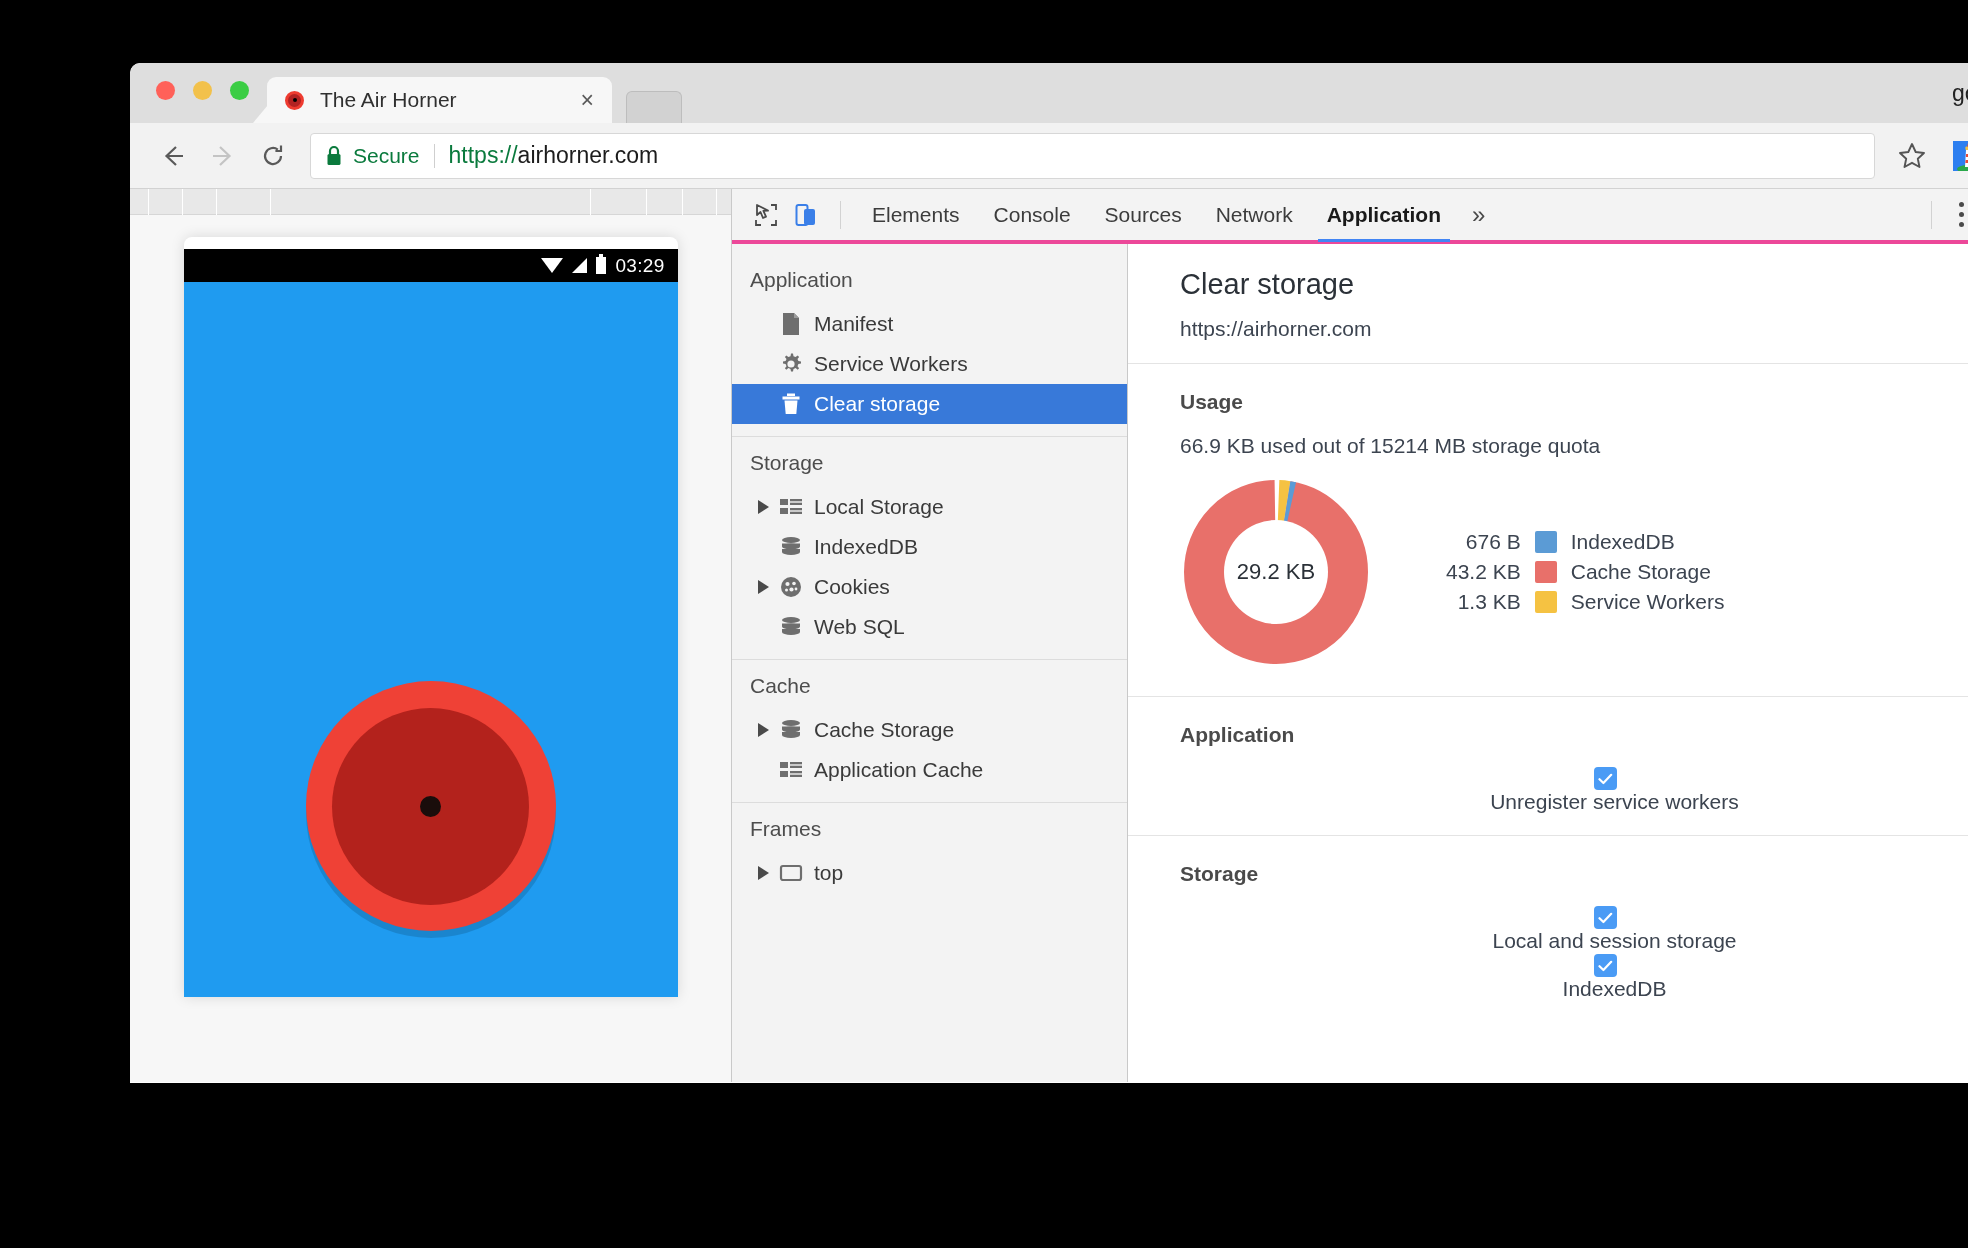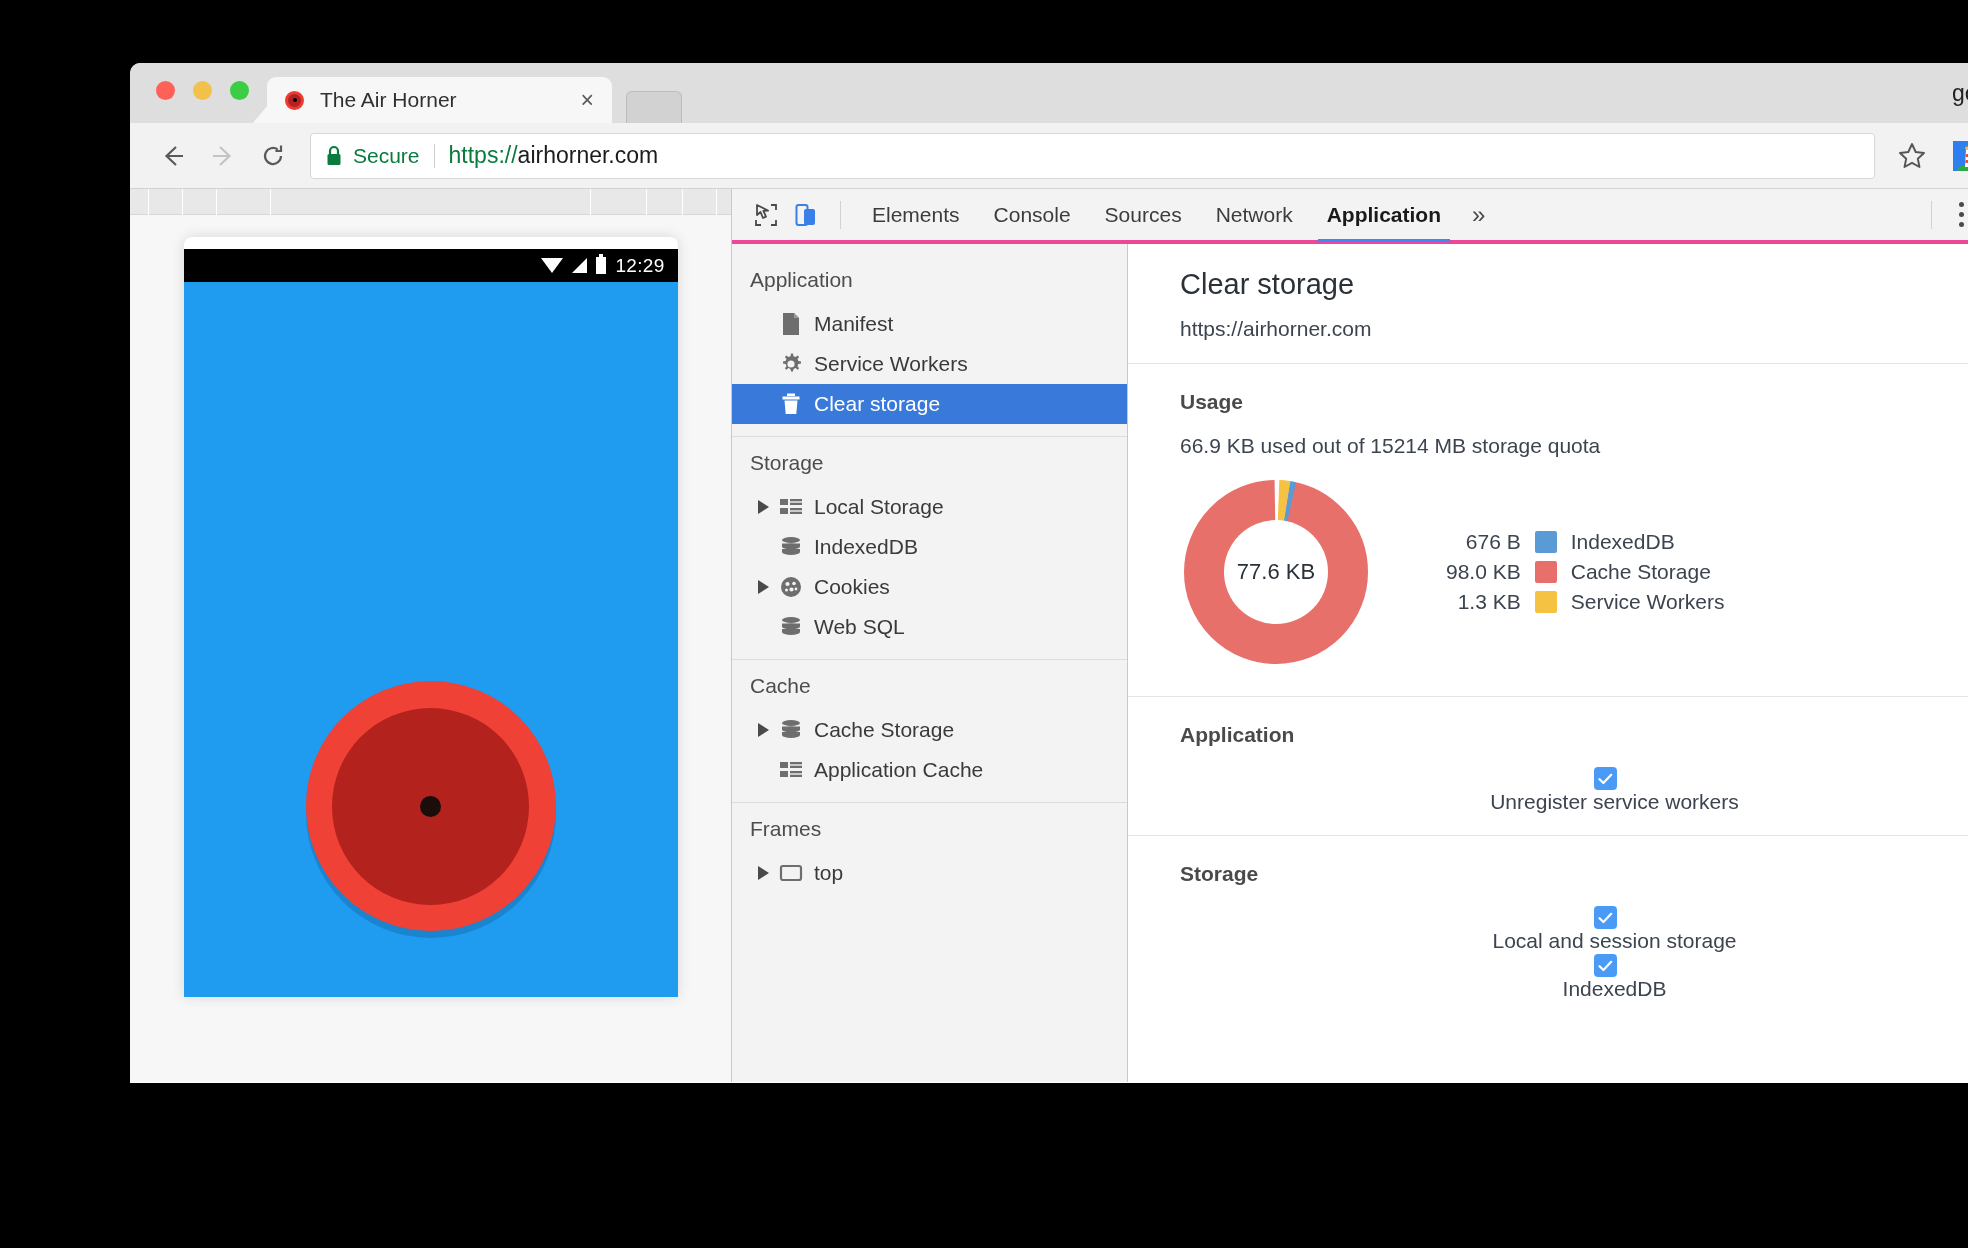--- a/index.html
+++ b/index.html
@@ -438,21 +438,21 @@
       </div>
 
       <div id="device-viewport-wrap">
         <div id="device-frame">
           <div id="device-screen">
 
             <div id="android-statusbar">
               <span class="wifi-glyph"></span>
               <span class="signal-glyph"></span>
               <span class="battery-glyph"></span>
-              <span class="status-clock">12:29</span>
+              <span class="status-clock">03:29</span>
             </div>
 
             <div id="horn-button">
               <div id="horn-inner">
                 <div id="horn-dot"></div>
               </div>
             </div>
 
           </div>
         </div>
@@ -655,29 +655,29 @@
             <div id="usage-chart-row">
               <div id="donut-wrap">
                 <svg width="192" height="192" viewBox="0 0 192 192">
 
                   <circle cx="96" cy="96" r="70" fill="none" stroke="#e8706a" stroke-width="44" stroke-dasharray="427.0 12.9" stroke-dashoffset="-11.0" transform="rotate(-90 96 96)"></circle>
 
                   <circle cx="96" cy="96" r="70" fill="none" stroke="#f5c242" stroke-width="44" stroke-dasharray="8.4 431.5" stroke-dashoffset="-2.6" transform="rotate(-90 96 96)"></circle>
 
                   <circle cx="96" cy="96" r="70" fill="none" stroke="#5b9bd5" stroke-width="44" stroke-dasharray="4.4 435.5" stroke-dashoffset="-11.0" transform="rotate(-90 96 96)"></circle>
                 </svg>
-                <div id="donut-center">77.6 KB</div>
+                <div id="donut-center">29.2 KB</div>
               </div>
 
               <div id="usage-legend">
                 <span class="legend-value">676 B</span>
                 <span class="legend-swatch" style="background:#5b9bd5"></span>
                 <span class="legend-label">IndexedDB</span>
 
-                <span class="legend-value">98.0 KB</span>
+                <span class="legend-value">43.2 KB</span>
                 <span class="legend-swatch" style="background:#e8706a"></span>
                 <span class="legend-label">Cache Storage</span>
 
                 <span class="legend-value">1.3 KB</span>
                 <span class="legend-swatch" style="background:#f5c242"></span>
                 <span class="legend-label">Service Workers</span>
               </div>
             </div>
           </div>
 

